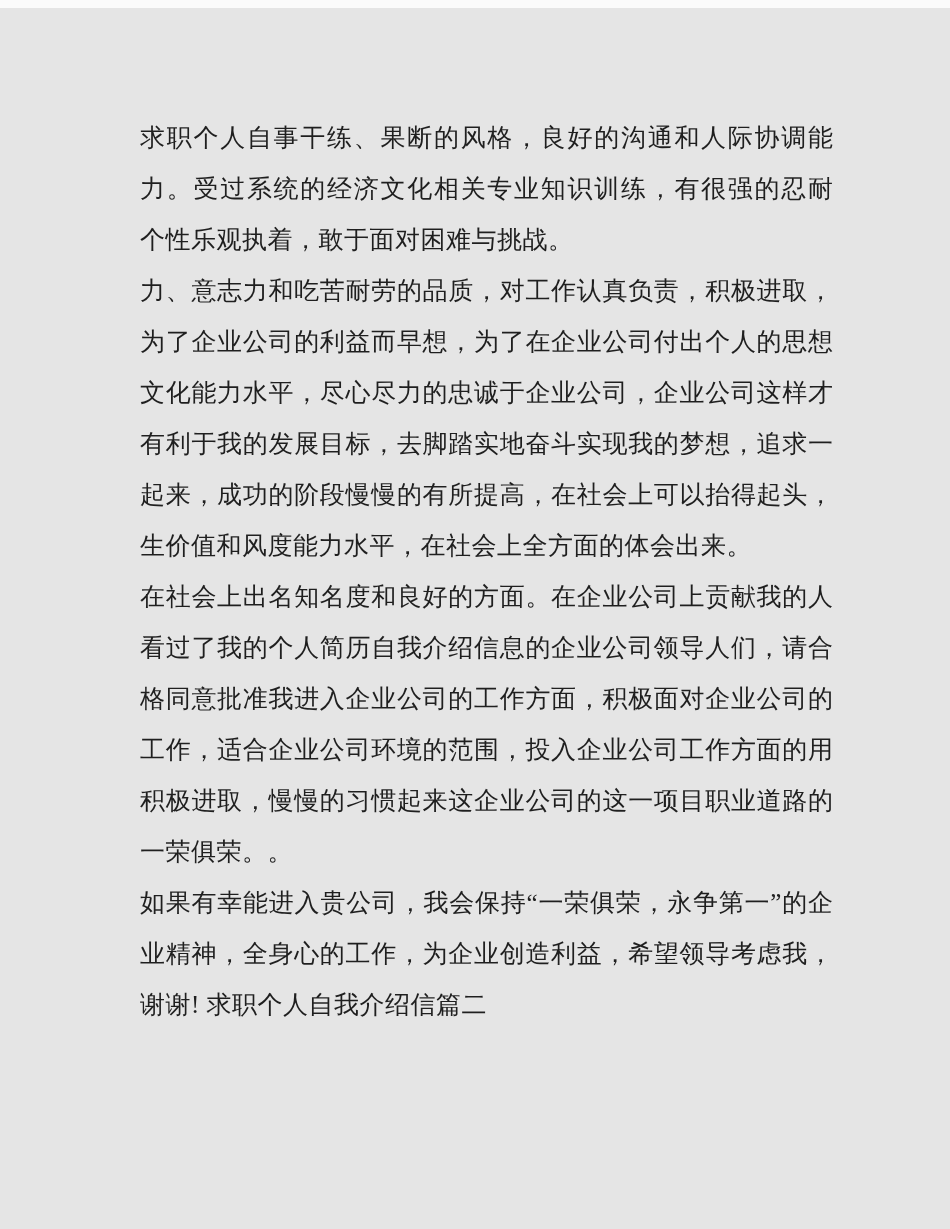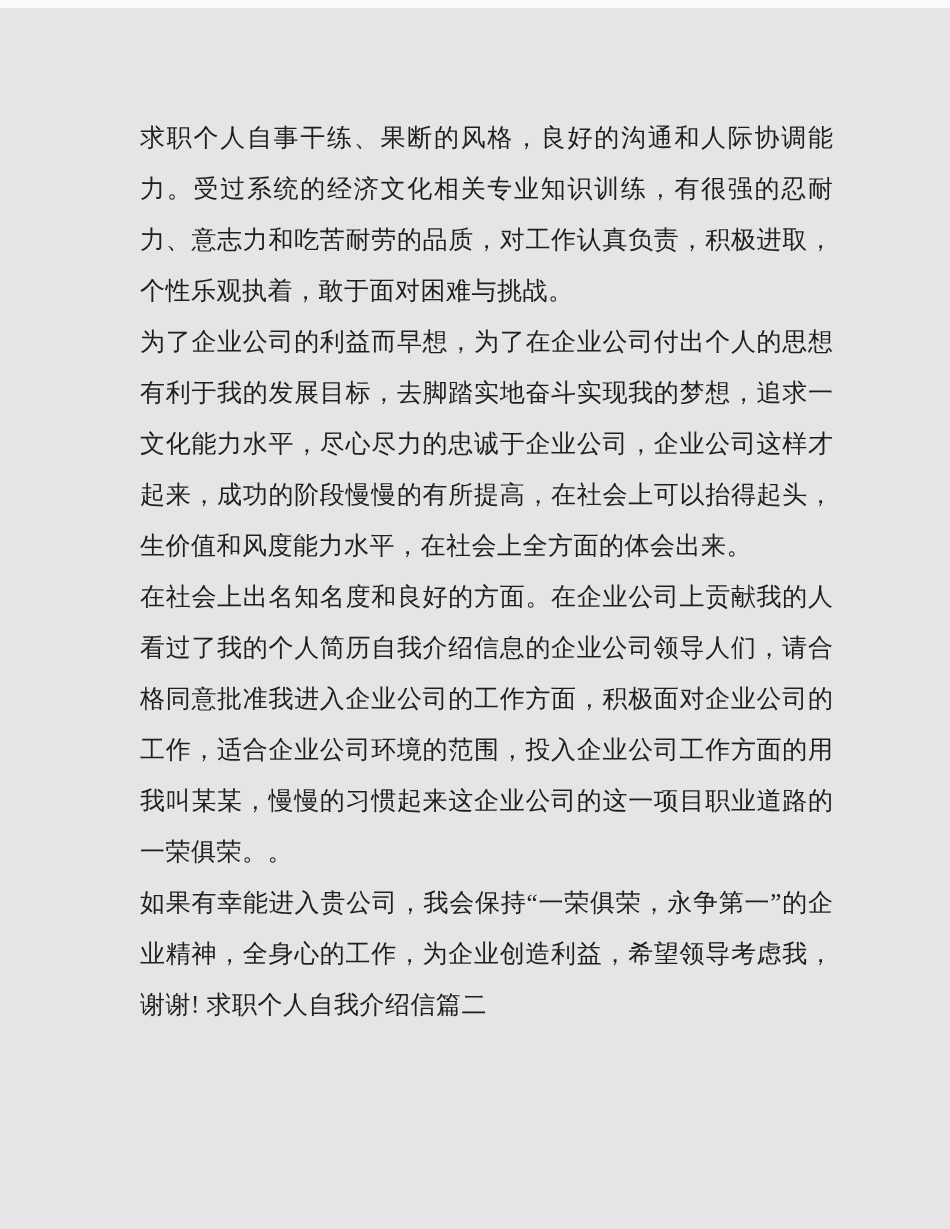--- a/index.html
+++ b/index.html
@@ -49,36 +49,36 @@
   }
 </style>
 </head>
 <body style="background: rgb(251, 251, 251);">
 
 <div class="doc-page">
   <div class="doc-body" id="doc-root" style="color: rgb(31, 31, 31);">
       <div class="paragraph">
         <div class="text-line fill">求职个人自事干练、果断的风格，良好的沟通和人际协调能</div>
         <div class="text-line fill">力。受过系统的经济文化相关专业知识训练，有很强的忍耐</div>
+        <div class="text-line">个性乐观执着，敢于面对困难与挑战。</div>
         <div class="text-line fill">力、意志力和吃苦耐劳的品质，对工作认真负责，积极进取，</div>
-        <div class="text-line">个性乐观执着，敢于面对困难与挑战。</div>
       </div>
       <div class="paragraph">
         <div class="text-line fill">为了企业公司的利益而早想，为了在企业公司付出个人的思想</div>
+        <div class="text-line fill">文化能力水平，尽心尽力的忠诚于企业公司，企业公司这样才</div>
         <div class="text-line fill">有利于我的发展目标，去脚踏实地奋斗实现我的梦想，追求一</div>
-        <div class="text-line fill">文化能力水平，尽心尽力的忠诚于企业公司，企业公司这样才</div>
         <div class="text-line fill">起来，成功的阶段慢慢的有所提高，在社会上可以抬得起头，</div>
         <div class="text-line">生价值和风度能力水平，在社会上全方面的体会出来。</div>
         <div class="text-line fill">在社会上出名知名度和良好的方面。在企业公司上贡献我的人</div>
       </div>
       <div class="paragraph">
         <div class="text-line fill">看过了我的个人简历自我介绍信息的企业公司领导人们，请合</div>
         <div class="text-line fill">格同意批准我进入企业公司的工作方面，积极面对企业公司的</div>
         <div class="text-line fill">工作，适合企业公司环境的范围，投入企业公司工作方面的用</div>
-        <div class="text-line fill">我叫某某，慢慢的习惯起来这企业公司的这一项目职业道路的</div>
+        <div class="text-line fill">积极进取，慢慢的习惯起来这企业公司的这一项目职业道路的</div>
         <div class="text-line">一荣俱荣。。</div>
       </div>
       <div class="paragraph">
         <div class="text-line fill">如果有幸能进入贵公司，我会保持“一荣俱荣，永争第一”的企</div>
         <div class="text-line fill">业精神，全身心的工作，为企业创造利益，希望领导考虑我，</div>
         <div class="text-line">谢谢! 求职个人自我介绍信篇二</div>
       </div>
     </div>
 </div>
 

